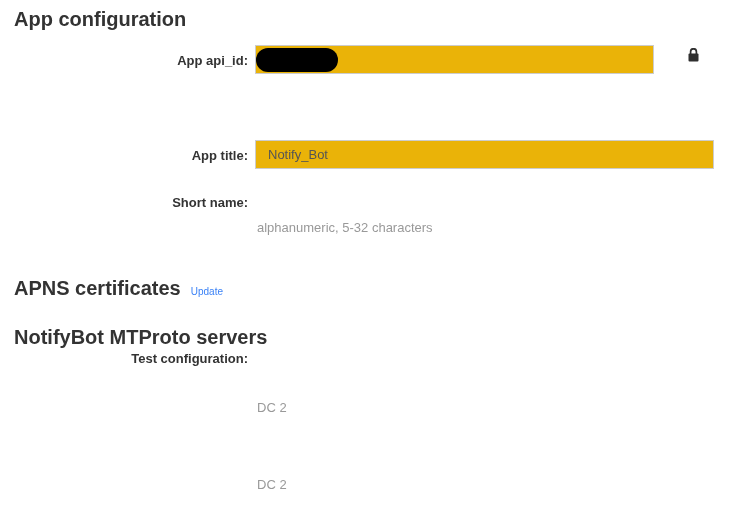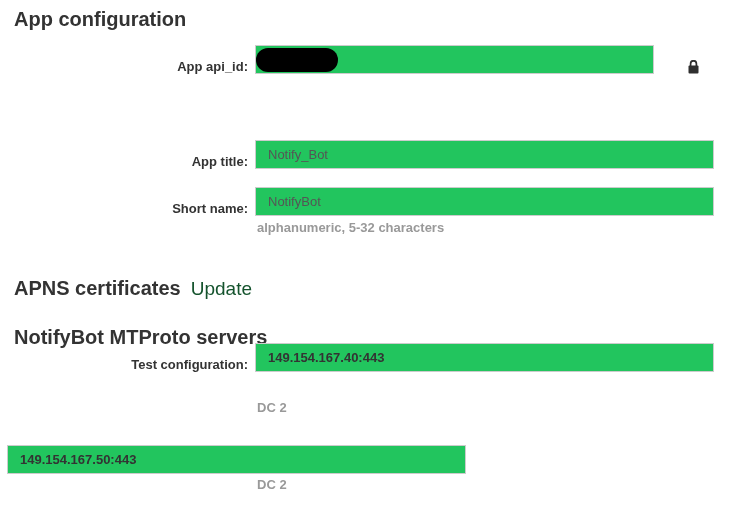--- a/index.html
+++ b/index.html
@@ -23,50 +23,50 @@
     white-space: nowrap;
   }
   .heading-row {
     position: absolute;
     display: flex;
     align-items: baseline;
     gap: 10px;
   }
   .heading-row .section-heading { position: static; }
   .update-link {
-    font-size: 19px;
-    color: #14532d;
+    font-size: 10px;
+    color: #3b82f6;
     text-decoration: none;
     line-height: 16px;
   }
   .frow {
     position: absolute;
     left: 0;
     display: flex;
-    align-items: flex-end;
+    align-items: flex-start;
   }
   .flabel {
     width: 248px;
     text-align: right;
     font-size: 13px;
     font-weight: bold;
     color: #333;
     padding-top: 8px;
     line-height: 15px;
     white-space: nowrap;
   }
   .fctl { position: relative; margin-left: 7px; }
   .txt {
     box-sizing: border-box;
     display: block;
     height: 29px;
     width: 399px;
     border: 1px solid #ccc;
     border-radius: 0;
-    background: #22c55e;
+    background: #eab308;
     font-family: "Liberation Sans", sans-serif;
     font-size: 13px;
     color: #555;
     padding: 11px 12px;
     outline: none;
   }
   .txt.wide { width: 459px; }
   .txt.boldval { font-weight: bold; color: #333; }
   .pill {
     position: absolute;
@@ -82,21 +82,20 @@
     height: 14px;
     display: inline-block;
   }
   .hint {
     position: absolute;
     left: 257px;
     font-size: 13px;
     color: #999;
     line-height: 15px;
     white-space: nowrap;
-    font-weight: bold;
   }
 </style>
 </head>
 <body>
 
 <div class="page">
 
   <h2 class="section-heading" style="left:14px; top:8px;">App configuration</h2>
 
   <div class="frow" style="top:45px;">
@@ -116,44 +115,35 @@
 
   <div class="frow" style="top:140px;">
     <div class="flabel">App title:</div>
     <div class="fctl">
       <input class="txt wide" type="text" value="Notify_Bot" style="">
     </div>
   </div>
 
   <div class="frow" style="top:187px;">
     <div class="flabel">Short name:</div>
-    <div class="fctl">
-      <input class="txt wide" type="text" value="NotifyBot" style="">
-    </div>
   </div>
 
   <div class="hint" style="top:220px;">alphanumeric, 5-32 characters</div>
 
   <div class="heading-row" style="left:14px; top:277px;">
     <h2 class="section-heading">APNS certificates</h2>
     <a href="#" class="update-link">Update</a>
   </div>
 
   <h2 class="section-heading" style="left:14px; top:326px;">NotifyBot MTProto servers</h2>
 
   <div class="frow" style="top:343px;">
     <div class="flabel">Test configuration:</div>
-    <div class="fctl">
-      <input class="txt wide boldval" type="text" value="149.154.167.40:443" style="">
-    </div>
   </div>
 
   <div class="hint" style="top:400px;">DC 2</div>
 
   <div class="frow" style="top:445px;">
-    <div class="fctl">
-      <input class="txt wide boldval" type="text" value="149.154.167.50:443" style="">
-    </div>
   </div>
 
   <div class="hint" style="top:477px;">DC 2</div>
 
 </div>
 
 </body></html>

